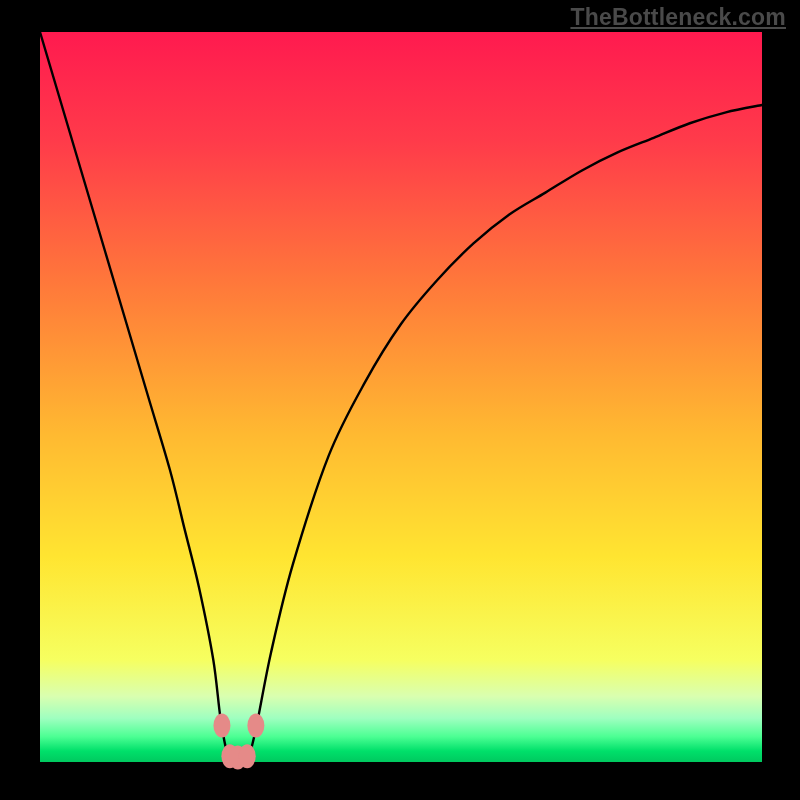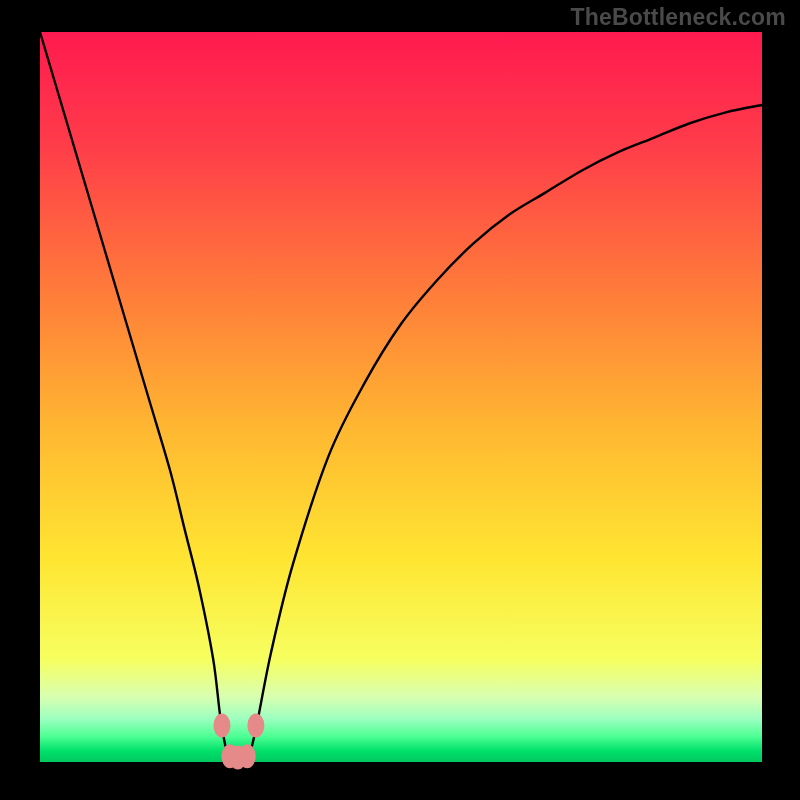--- a/index.html
+++ b/index.html
@@ -18,20 +18,21 @@
   }
   .watermark {
     position: absolute;
     top: 4px;
     right: 14px;
     color: #4a4a4a;
     font-size: 23px;
     font-weight: 600;
     letter-spacing: 0.2px;
     z-index: 5;
+    text-decoration: underline;
   }
   svg {
     position: absolute;
     top: 0;
     left: 0;
   }
 </style>
 </head>
 <body>
 

